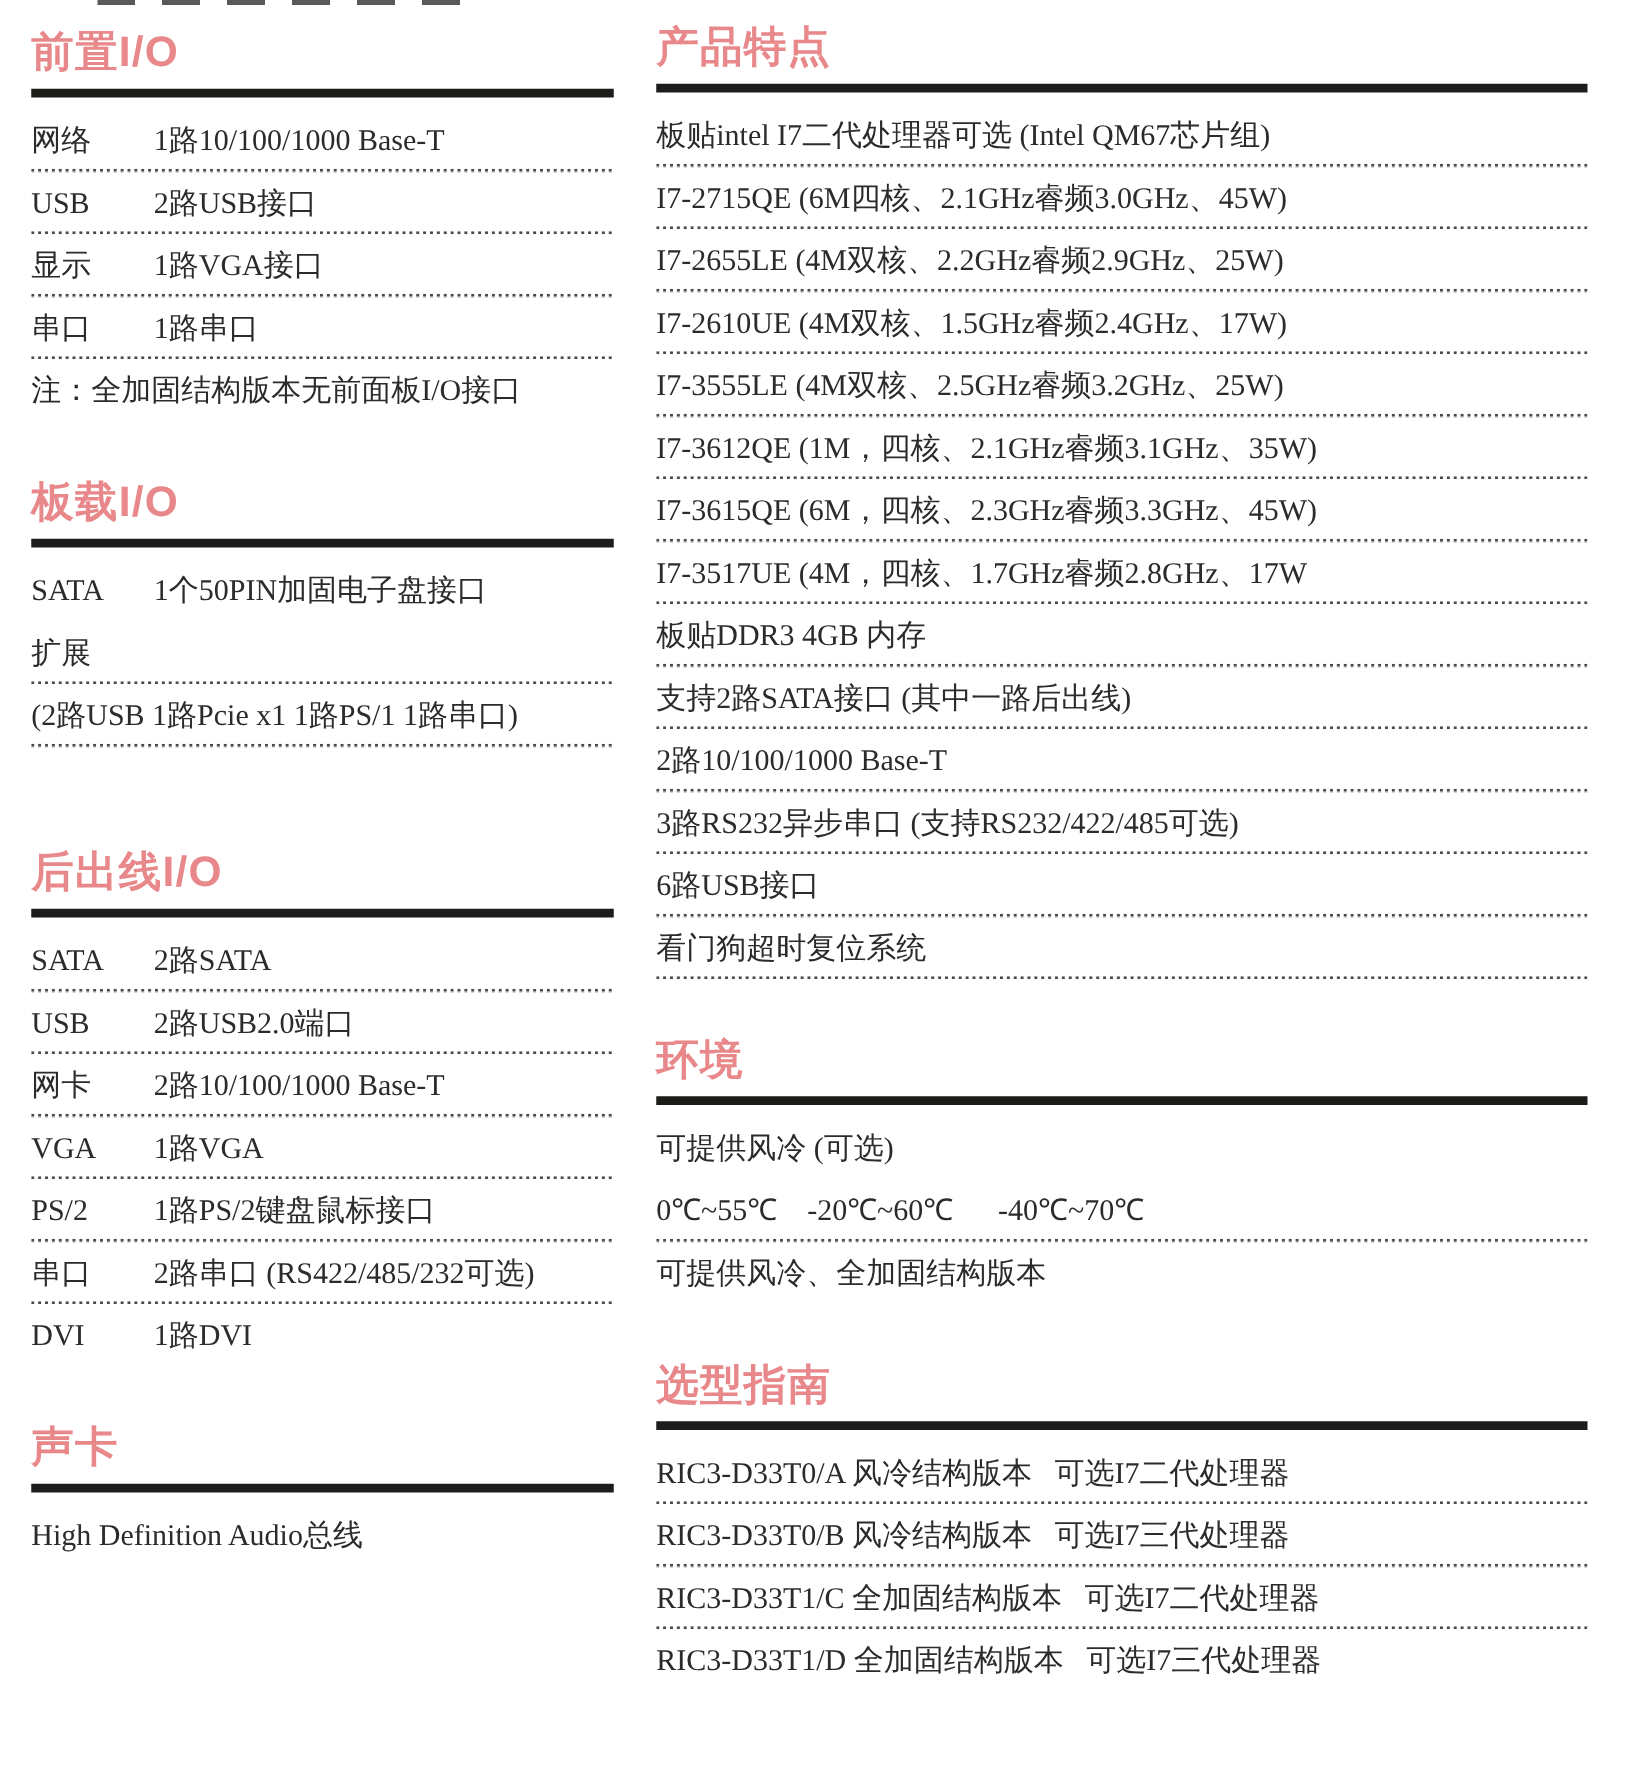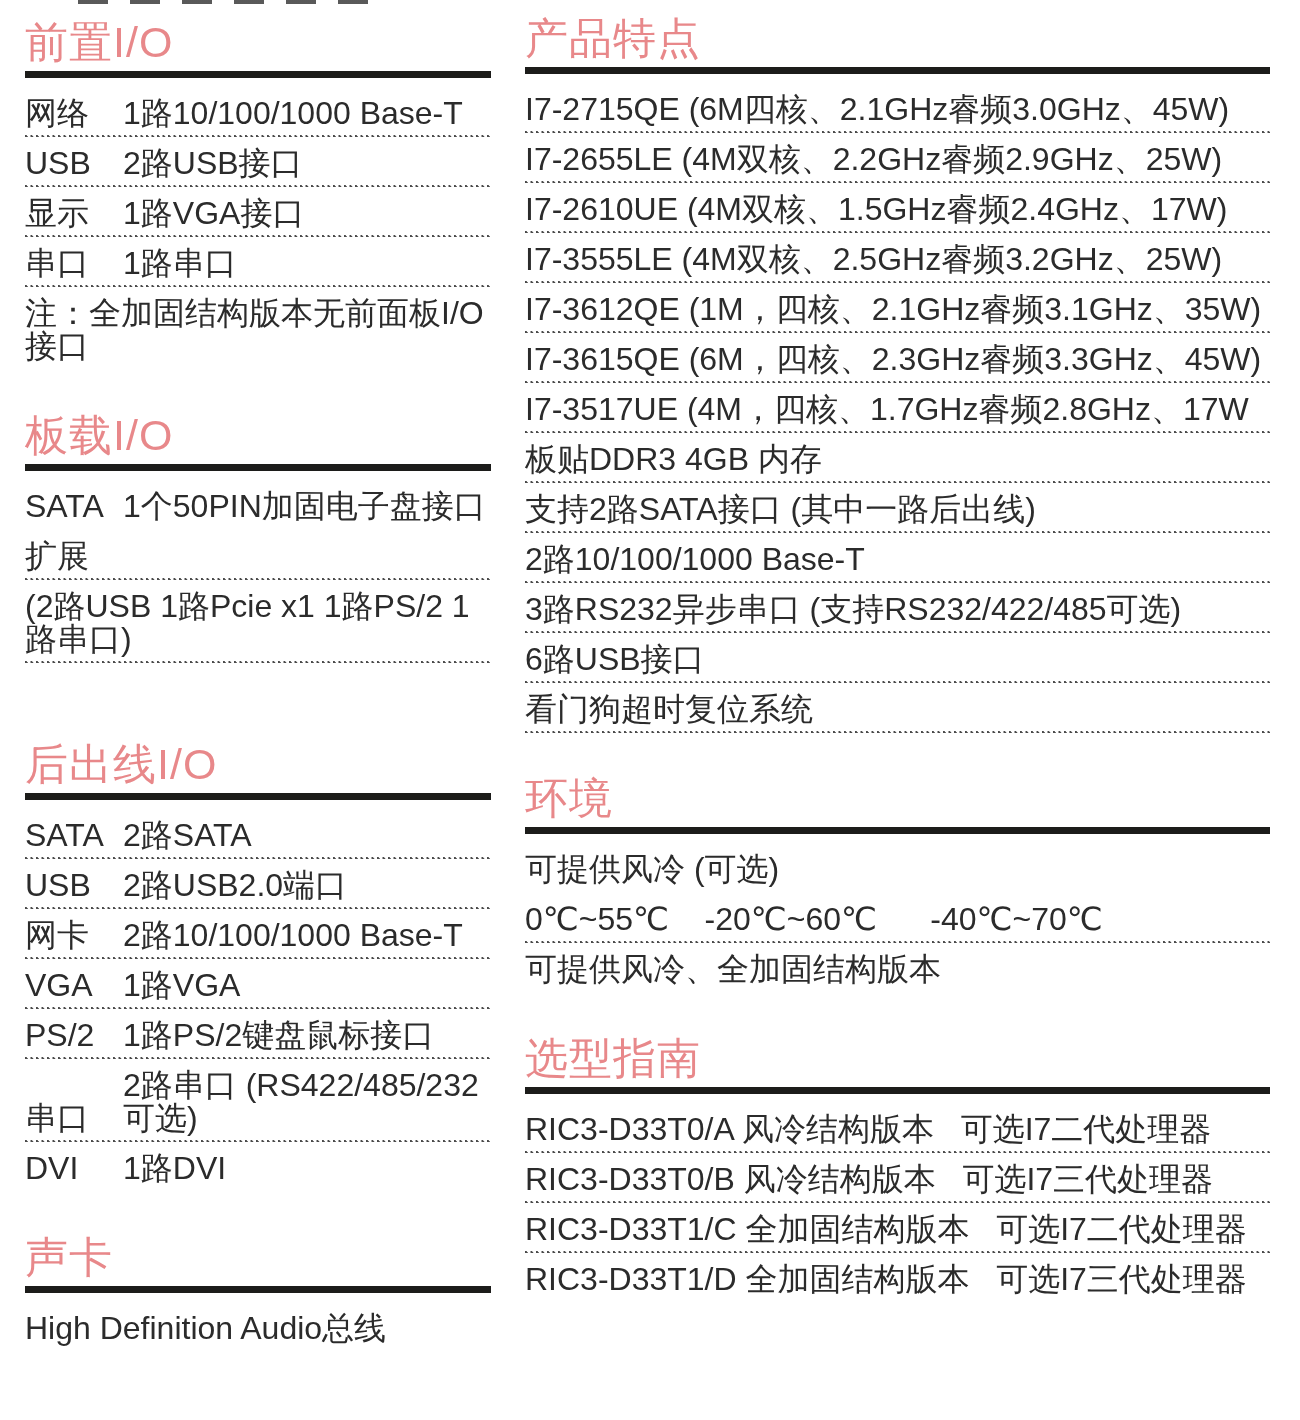--- a/index.html
+++ b/index.html
@@ -26,32 +26,33 @@
   }
   .col{position:absolute;top:0;}
   .col-left{left:25px;width:466px;}
   .col-right{left:525px;width:745px;}
   .col-left .section:first-child{margin-top:22px;}
   .col-right .section:first-child{margin-top:18px;}
   .section{margin-bottom:44px;}
   .section[data-name="section-onboard-io"]{margin-bottom:80px;}
   .section-title{
     margin:0;
-    font-size:43px;line-height:41px;font-weight:400;
+    font-size:34px;line-height:41px;font-weight:700;
     color:var(--accent);
     letter-spacing:1px;
   }
   .rule{height:7px;background:var(--rule);margin-top:8px;}
   .rows{padding-top:10px;}
   .row{
     position:relative;
-    display:flex;align-items:flex-end;
+    display:flex;align-items:center;
     padding:9px 0 8px;
-    font-size:32px;line-height:33px;
+    font-size:24px;line-height:33px;
     white-space:pre-wrap;
+    font-family:Liberation Serif, serif;
   }
   .row.divider::after{
     content:"";
     position:absolute;left:0;right:0;bottom:0;height:3px;
     background-image:radial-gradient(circle at 1.2px 1.2px,var(--divider) 1.15px,transparent 1.3px);
     background-size:5.5px 3px;
     background-repeat:repeat-x;
   }
   .spec-label{flex:0 0 86px;}
   .spec-value{flex:1;margin-left:12px;}
@@ -73,21 +74,21 @@
           <div class="row divider" data-name="spec-row"><span class="spec-label" data-name="spec-label">串口</span><span class="spec-value" data-name="spec-value">1路串口</span></div>
           <div class="row" data-name="spec-row"><span class="spec-text" data-name="spec-text">注：全加固结构版本无前面板I/O接口</span></div>
         </div>
       </section>
       <section class="section" data-name="section-onboard-io">
         <h2 class="section-title" data-name="section-title">板载I/O</h2>
         <div class="rule" data-name="section-underline"></div>
         <div class="rows" data-name="section-rows">
           <div class="row" data-name="spec-row"><span class="spec-label" data-name="spec-label">SATA</span><span class="spec-value" data-name="spec-value">1个50PIN加固电子盘接口</span></div>
           <div class="row divider" data-name="spec-row"><span class="spec-label" data-name="spec-label">扩展</span></div>
-          <div class="row divider" data-name="spec-row"><span class="spec-text" data-name="spec-text">(2路USB 1路Pcie x1 1路PS/2 1路串口)</span></div>
+          <div class="row divider" data-name="spec-row"><span class="spec-text" data-name="spec-text">(2路USB 1路Pcie x1 1路PS/1 1路串口)</span></div>
         </div>
       </section>
       <section class="section" data-name="section-rear-io">
         <h2 class="section-title" data-name="section-title">后出线I/O</h2>
         <div class="rule" data-name="section-underline"></div>
         <div class="rows" data-name="section-rows">
           <div class="row divider" data-name="spec-row"><span class="spec-label" data-name="spec-label">SATA</span><span class="spec-value" data-name="spec-value">2路SATA</span></div>
           <div class="row divider" data-name="spec-row"><span class="spec-label" data-name="spec-label">USB</span><span class="spec-value" data-name="spec-value">2路USB2.0端口</span></div>
           <div class="row divider" data-name="spec-row"><span class="spec-label" data-name="spec-label">网卡</span><span class="spec-value" data-name="spec-value">2路10/100/1000 Base-T</span></div>
           <div class="row divider" data-name="spec-row"><span class="spec-label" data-name="spec-label">VGA</span><span class="spec-value" data-name="spec-value">1路VGA</span></div>
@@ -102,20 +103,21 @@
         <div class="rows" data-name="section-rows">
           <div class="row" data-name="spec-row"><span class="spec-text" data-name="spec-text">High Definition Audio总线</span></div>
         </div>
       </section>
     </div>
   <div class="col col-right" data-name="right-column">
       <section class="section" data-name="section-features">
         <h2 class="section-title" data-name="section-title">产品特点</h2>
         <div class="rule" data-name="section-underline"></div>
         <div class="rows" data-name="section-rows">
+          <div class="row divider" data-name="spec-row"><span class="spec-text" data-name="spec-text">板贴intel I7二代处理器可选 (Intel QM67芯片组)</span></div>
           <div class="row divider" data-name="spec-row"><span class="spec-text" data-name="spec-text">I7-2715QE (6M四核、2.1GHz睿频3.0GHz、45W)</span></div>
           <div class="row divider" data-name="spec-row"><span class="spec-text" data-name="spec-text">I7-2655LE (4M双核、2.2GHz睿频2.9GHz、25W)</span></div>
           <div class="row divider" data-name="spec-row"><span class="spec-text" data-name="spec-text">I7-2610UE (4M双核、1.5GHz睿频2.4GHz、17W)</span></div>
           <div class="row divider" data-name="spec-row"><span class="spec-text" data-name="spec-text">I7-3555LE (4M双核、2.5GHz睿频3.2GHz、25W)</span></div>
           <div class="row divider" data-name="spec-row"><span class="spec-text" data-name="spec-text">I7-3612QE (1M，四核、2.1GHz睿频3.1GHz、35W)</span></div>
           <div class="row divider" data-name="spec-row"><span class="spec-text" data-name="spec-text">I7-3615QE (6M，四核、2.3GHz睿频3.3GHz、45W)</span></div>
           <div class="row divider" data-name="spec-row"><span class="spec-text" data-name="spec-text">I7-3517UE (4M，四核、1.7GHz睿频2.8GHz、17W</span></div>
           <div class="row divider" data-name="spec-row"><span class="spec-text" data-name="spec-text">板贴DDR3 4GB 内存</span></div>
           <div class="row divider" data-name="spec-row"><span class="spec-text" data-name="spec-text">支持2路SATA接口 (其中一路后出线)</span></div>
           <div class="row divider" data-name="spec-row"><span class="spec-text" data-name="spec-text">2路10/100/1000 Base-T</span></div>

